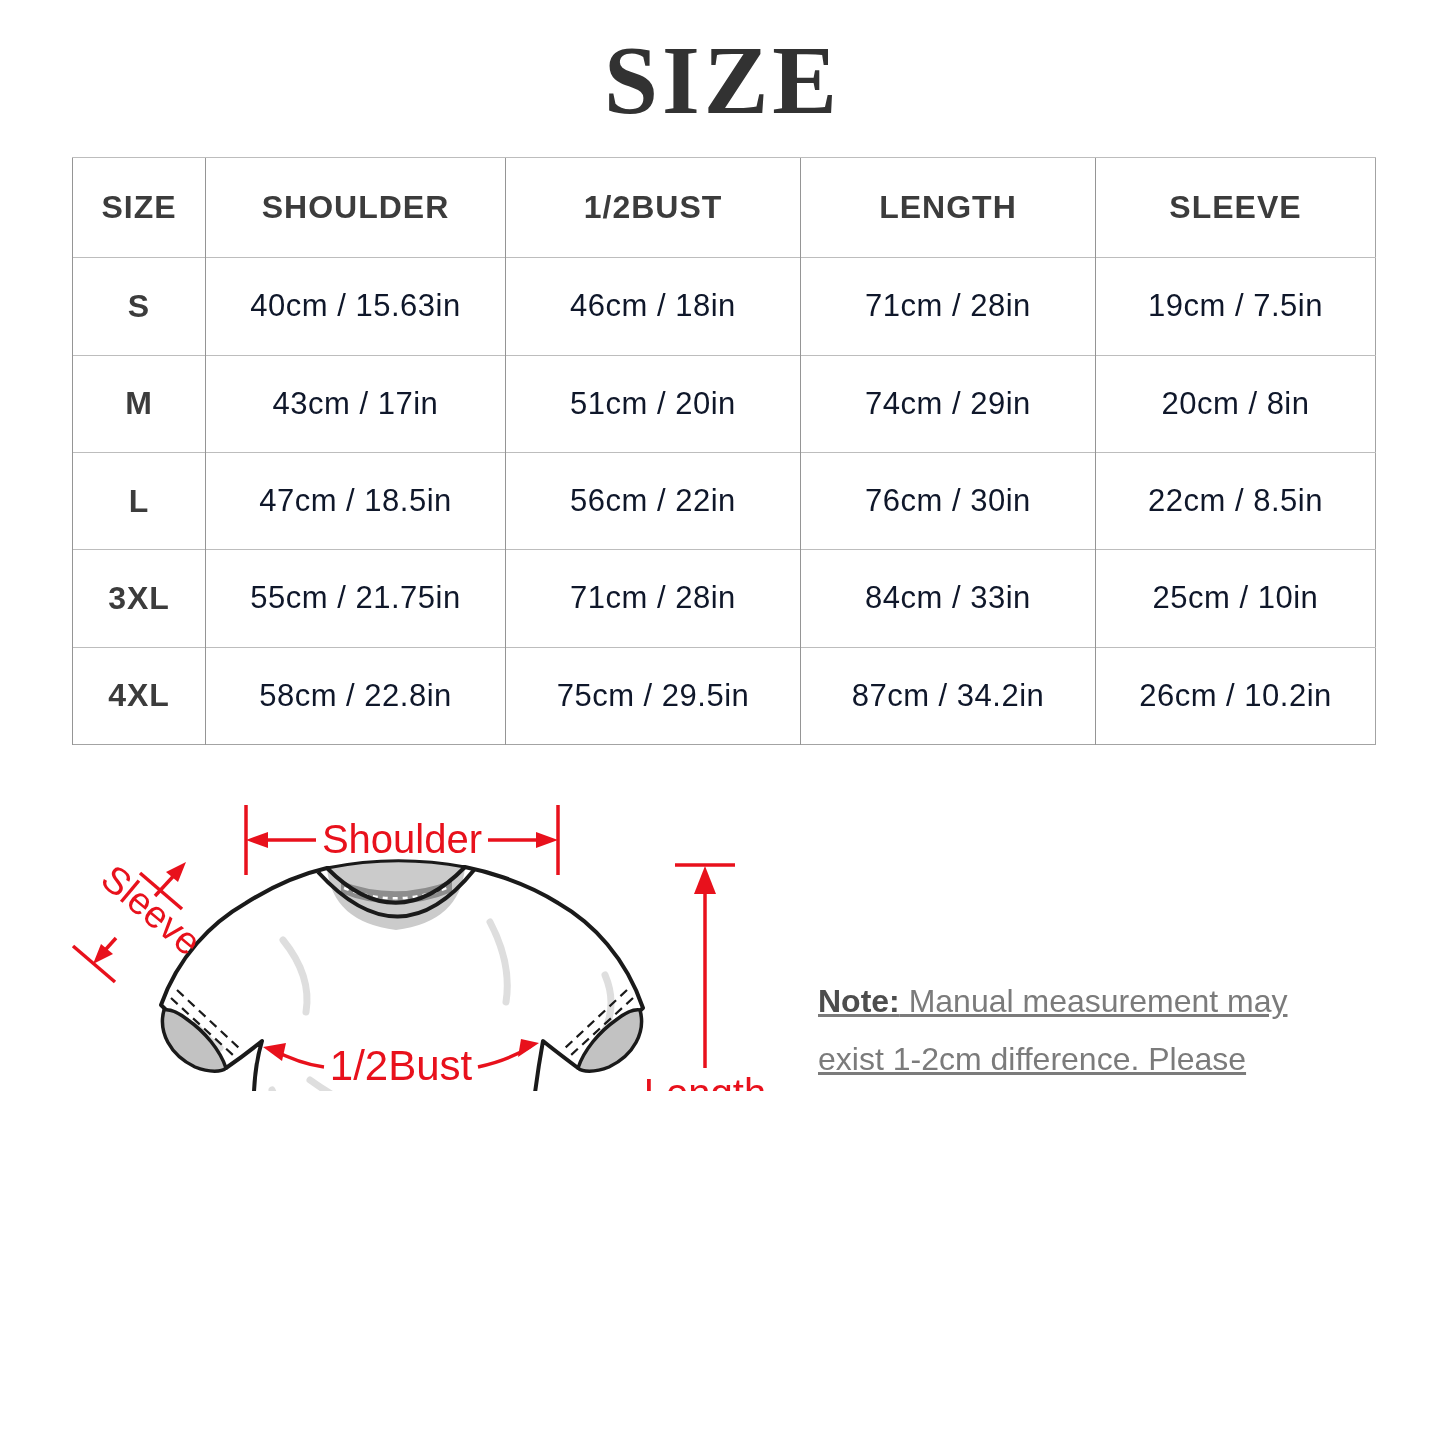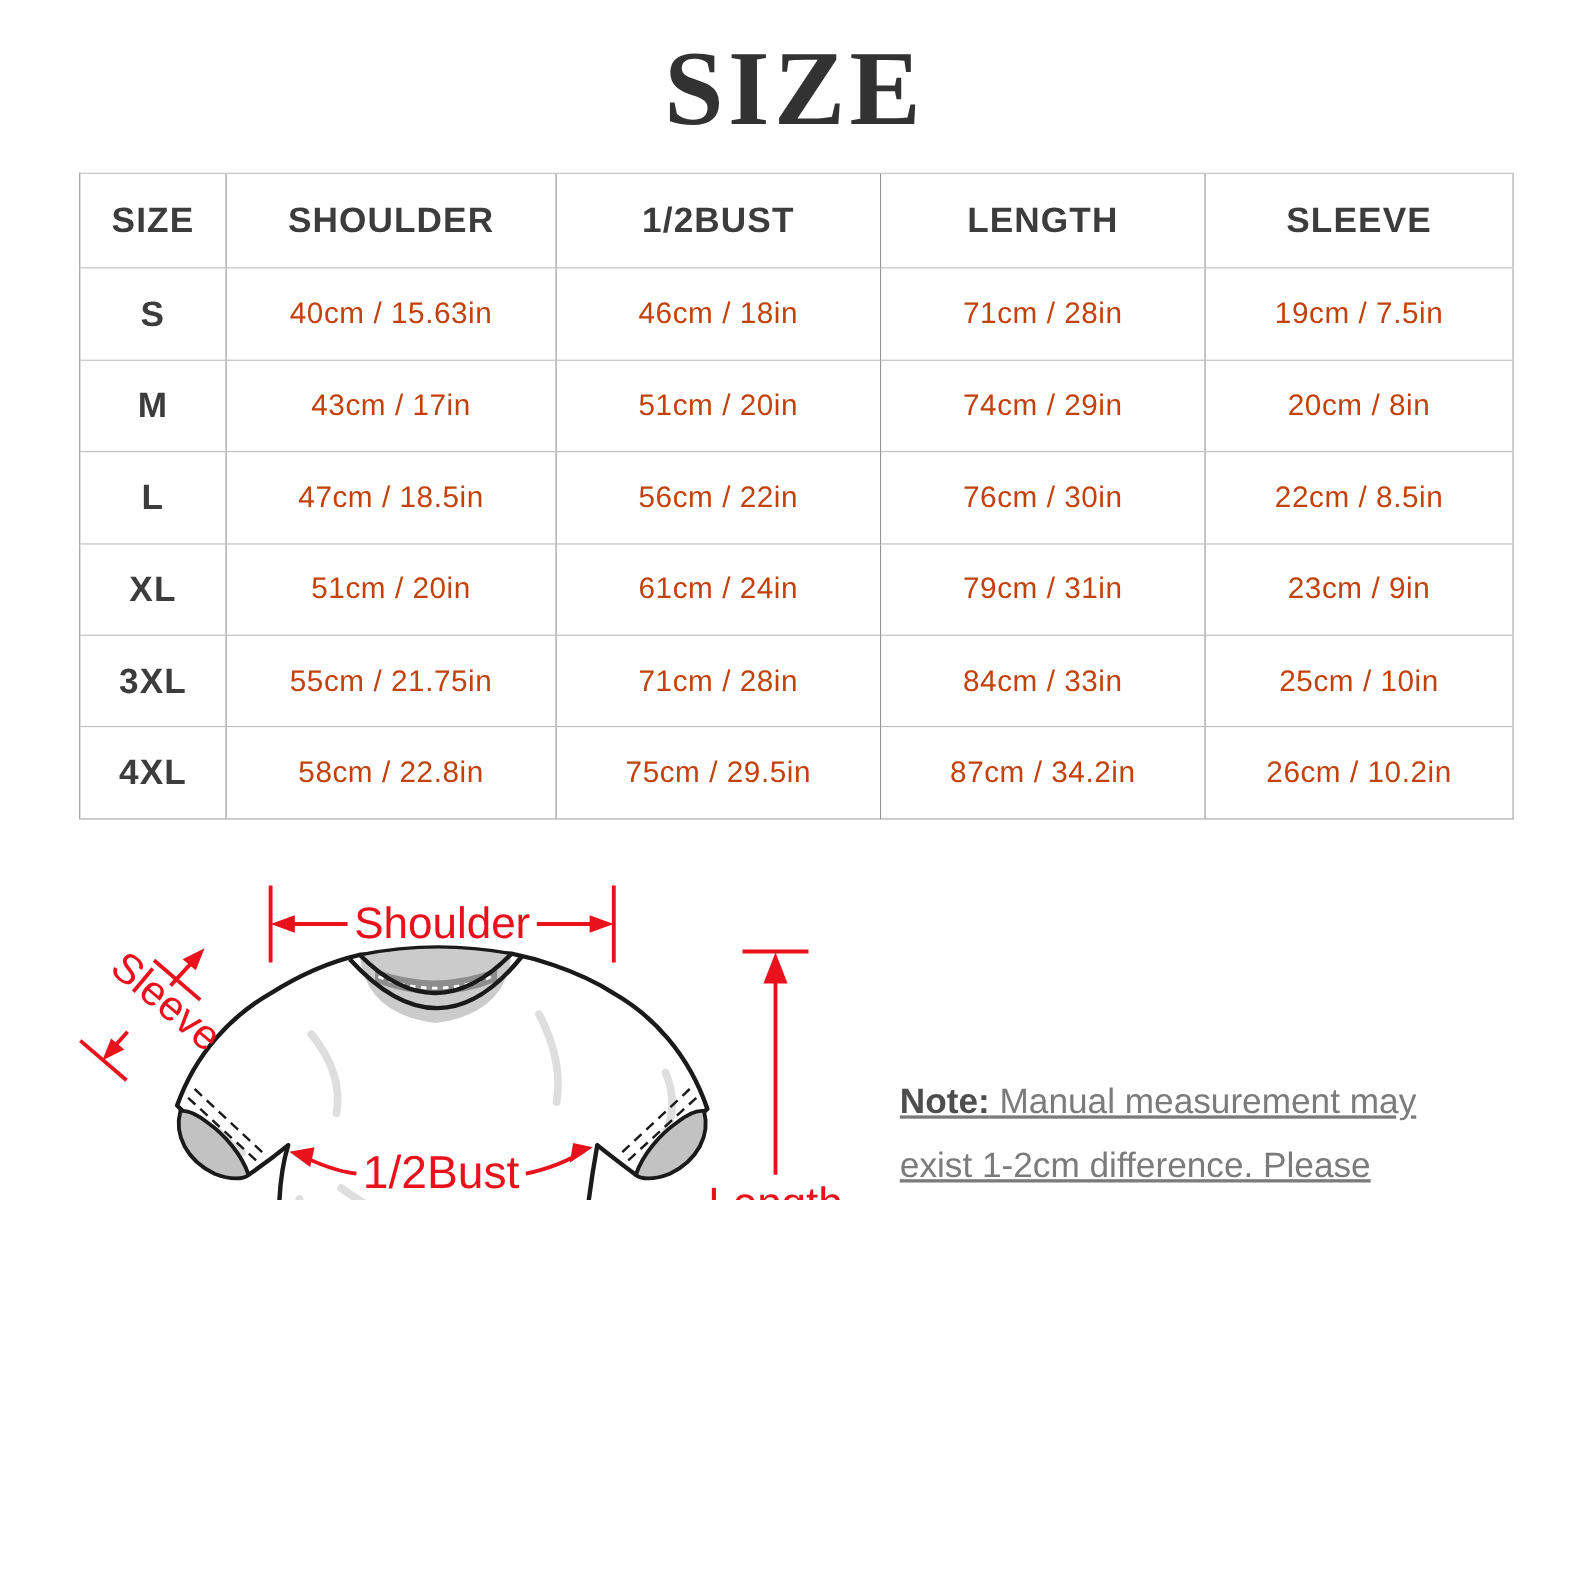--- a/index.html
+++ b/index.html
@@ -19,21 +19,21 @@
     border-collapse:collapse;table-layout:fixed;background:#ffffff;
   }
   .size-table th,.size-table td{
     border-left:1.5px solid #959595;border-top:1.5px solid #bdbdbd;
     text-align:center;vertical-align:middle;padding:0;
   }
   .size-table{border:1.5px solid #a3a3a3;}
   .size-table th{
     height:66px;font-size:32px;font-weight:700;color:#3c3c3c;letter-spacing:1px;
   }
-  .size-table td{height:64px;font-size:27px;color:#c2410c;letter-spacing:0.5px;}
+  .size-table td{height:64px;font-size:31px;color:#0f172a;letter-spacing:0.5px;}
   .size-table td.rowlabel{font-weight:700;color:#3c3c3c;font-size:32px;letter-spacing:1px;}
   
   .diagram-svg{position:absolute;left:60px;top:780px;width:720px;height:660px;}
   .red-label{font-family:"Liberation Sans",sans-serif;fill:#e8111c;}
   
   .note-block{
     position:absolute;left:818px;top:972px;width:600px;
     font-size:32px;line-height:58px;color:#7b7b7b;text-decoration:underline;
   }
   .note-label{font-weight:700;color:#4d4d4d;}
@@ -77,27 +77,20 @@
       <td>20cm / 8in</td>
     </tr>
     <tr>
       <td class="rowlabel">L</td>
       <td>47cm / 18.5in</td>
       <td>56cm / 22in</td>
       <td>76cm / 30in</td>
       <td>22cm / 8.5in</td>
     </tr>
     <tr>
-      <td class="rowlabel">XL</td>
-      <td>51cm / 20in</td>
-      <td>61cm / 24in</td>
-      <td>79cm / 31in</td>
-      <td>23cm / 9in</td>
-    </tr>
-    <tr>
       <td class="rowlabel">3XL</td>
       <td>55cm / 21.75in</td>
       <td>71cm / 28in</td>
       <td>84cm / 33in</td>
       <td>25cm / 10in</td>
     </tr>
     <tr>
       <td class="rowlabel">4XL</td>
       <td>58cm / 22.8in</td>
       <td>75cm / 29.5in</td>

